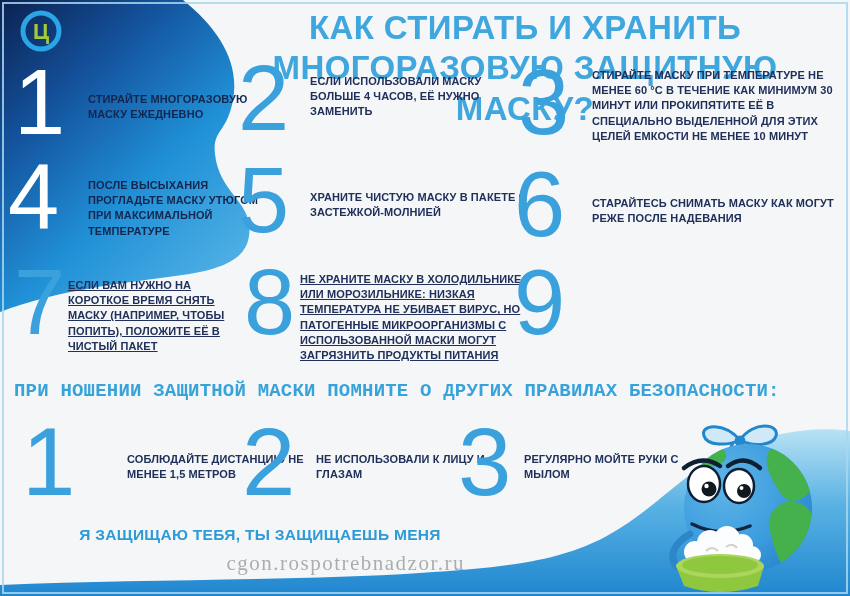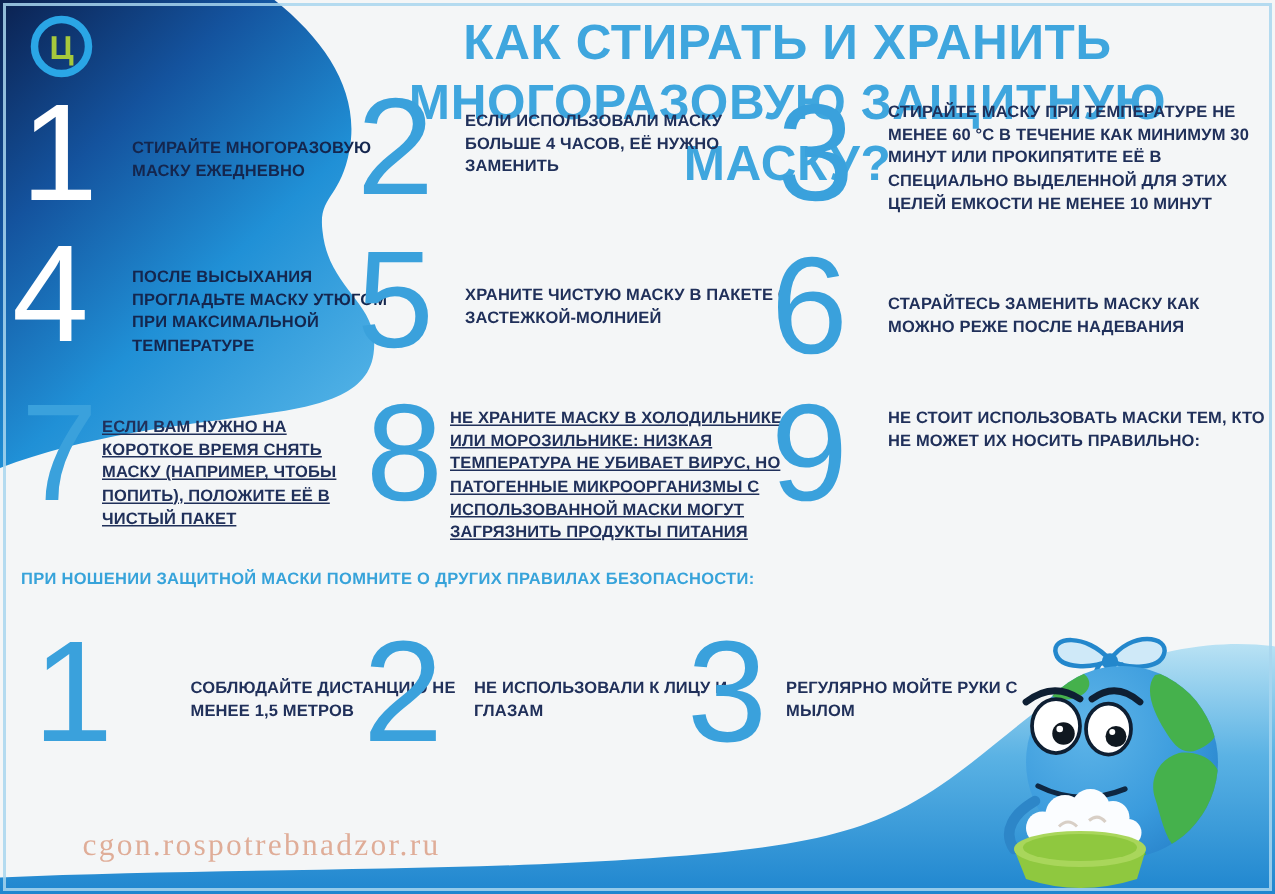--- a/index.html
+++ b/index.html
@@ -42,35 +42,35 @@
   .pos3{left:518px;top:66px;}  .pos3 .txt{left:74px;top:2px;width:250px;}
   .pos4{left:8px;top:160px;}   .pos4 .txt{left:60px;top:18px;width:190px;}
   .pos5{left:238px;top:164px;} .pos5 .txt{left:72px;top:26px;width:230px;}
   .pos6{left:514px;top:168px;} .pos6 .txt{left:78px;top:28px;width:250px;}
   .pos7{left:14px;top:266px;}  .pos7 .txt{left:54px;top:12px;width:178px;text-decoration:underline;}
   .pos8{left:244px;top:266px;} .pos8 .txt{left:56px;top:6px;width:240px;text-decoration:underline;}
   .pos9{left:514px;top:266px;} .pos9 .txt{left:78px;top:6px;width:258px;}
   
   .section-heading{
     position:absolute;left:14px;top:380px;width:810px;z-index:2;
-    color:#37a3da;font-weight:bold;font-size:11px;letter-spacing:.2px;
+    color:#37a3da;font-weight:bold;font-size:19px;letter-spacing:.2px;font-family:Liberation Mono, monospace;
   }
   .bpos1{left:22px;top:424px;}  .bpos1 .txt{left:62px;top:28px;width:178px;margin-left:43px;}
   .bpos2{left:242px;top:424px;} .bpos2 .txt{left:74px;top:28px;width:172px;}
   .bpos3{left:458px;top:424px;} .bpos3 .txt{left:66px;top:28px;width:172px;}
   .bnum{font-size:96px;}
   
   .slogan{
     position:absolute;left:55px;top:526px;width:410px;z-index:2;text-align:center;
     color:#2e9ad6;font-weight:bold;font-size:15.5px;letter-spacing:.3px;
   }
   .watermark{
-    position:absolute;left:55px;top:551px;width:410px;z-index:2;text-align:left;
+    position:absolute;left:55px;top:551px;width:410px;z-index:2;text-align:right;
     font-family:"Liberation Serif","DejaVu Serif",serif;
-    font-size:21px;color:#c2410c;opacity:.4;letter-spacing:1.5px;
+    font-size:21px;color:#404040;opacity:.4;letter-spacing:1.5px;
   }
   .globe{position:absolute;left:640px;top:416px;width:210px;height:180px;z-index:2;}
 </style>
 </head>
 <body>
 
 <div id="stage">
 
   <svg id="bg" viewBox="0 0 850 596" width="850" height="596">
     <defs>
@@ -129,52 +129,52 @@
   <div class="item p1 pos4">
     <div class="num white">4</div>
     <div class="txt on-blue">ПОСЛЕ ВЫСЫХАНИЯ ПРОГЛАДЬТЕ МАСКУ УТЮГОМ ПРИ МАКСИМАЛЬНОЙ ТЕМПЕРАТУРЕ</div>
   </div>
   <div class="item p1 pos5">
     <div class="num">5</div>
     <div class="txt">ХРАНИТЕ ЧИСТУЮ МАСКУ В ПАКЕТЕ С ЗАСТЕЖКОЙ-МОЛНИЕЙ</div>
   </div>
   <div class="item p1 pos6">
     <div class="num">6</div>
-    <div class="txt">СТАРАЙТЕСЬ ЗАМЕНИТЬ МАСКУ КАК МОЖНО РЕЖЕ ПОСЛЕ НАДЕВАНИЯ</div>
+    <div class="txt">СТАРАЙТЕСЬ СНИМАТЬ МАСКУ КАК МОГУТ РЕЖЕ ПОСЛЕ НАДЕВАНИЯ</div>
   </div>
   <div class="item p1 pos7">
     <div class="num">7</div>
     <div class="txt">ЕСЛИ ВАМ НУЖНО НА КОРОТКОЕ ВРЕМЯ СНЯТЬ МАСКУ (НАПРИМЕР, ЧТОБЫ ПОПИТЬ), ПОЛОЖИТЕ ЕЁ В ЧИСТЫЙ ПАКЕТ</div>
   </div>
   <div class="item p1 pos8">
     <div class="num">8</div>
     <div class="txt">НЕ ХРАНИТЕ МАСКУ В ХОЛОДИЛЬНИКЕ ИЛИ МОРОЗИЛЬНИКЕ: НИЗКАЯ ТЕМПЕРАТУРА НЕ УБИВАЕТ ВИРУС, НО ПАТОГЕННЫЕ МИКРООРГАНИЗМЫ С ИСПОЛЬЗОВАННОЙ МАСКИ МОГУТ ЗАГРЯЗНИТЬ ПРОДУКТЫ ПИТАНИЯ</div>
   </div>
   <div class="item p1 pos9">
     <div class="num">9</div>
     <div class="txt">
-      <span>НЕ СТОИТ ИСПОЛЬЗОВАТЬ МАСКИ ТЕМ, КТО НЕ МОЖЕТ ИХ НОСИТЬ ПРАВИЛЬНО:</span>
     </div>
   </div>
 
   <div class="section-heading">ПРИ НОШЕНИИ ЗАЩИТНОЙ МАСКИ ПОМНИТЕ О ДРУГИХ ПРАВИЛАХ БЕЗОПАСНОСТИ:</div>
 
   <div class="item p1 bpos1">
     <div class="num bnum">1</div>
     <div class="txt">СОБЛЮДАЙТЕ ДИСТАНЦИЮ НЕ МЕНЕЕ 1,5 МЕТРОВ</div>
   </div>
   <div class="item p1 bpos2">
     <div class="num bnum">2</div>
     <div class="txt">НЕ ИСПОЛЬЗОВАЛИ К ЛИЦУ И ГЛАЗАМ</div>
   </div>
   <div class="item p1 bpos3">
     <div class="num bnum">3</div>
     <div class="txt">РЕГУЛЯРНО МОЙТЕ РУКИ С МЫЛОМ</div>
   </div>
 
+  <div class="slogan">Я ЗАЩИЩАЮ ТЕБЯ, ТЫ ЗАЩИЩАЕШЬ МЕНЯ</div>
   <div class="watermark">cgon.rospotrebnadzor.ru</div>
 
   <svg class="globe" viewBox="0 0 210 180">
     <defs>
       <radialGradient id="globeGrad" cx="0.32" cy="0.32" r="0.95">
         <stop offset="0" stop-color="#5fb5e8"></stop>
         <stop offset="0.55" stop-color="#3a9bdd"></stop>
         <stop offset="1" stop-color="#1f77c2"></stop>
       </radialGradient>
       <clipPath id="globeClip">

